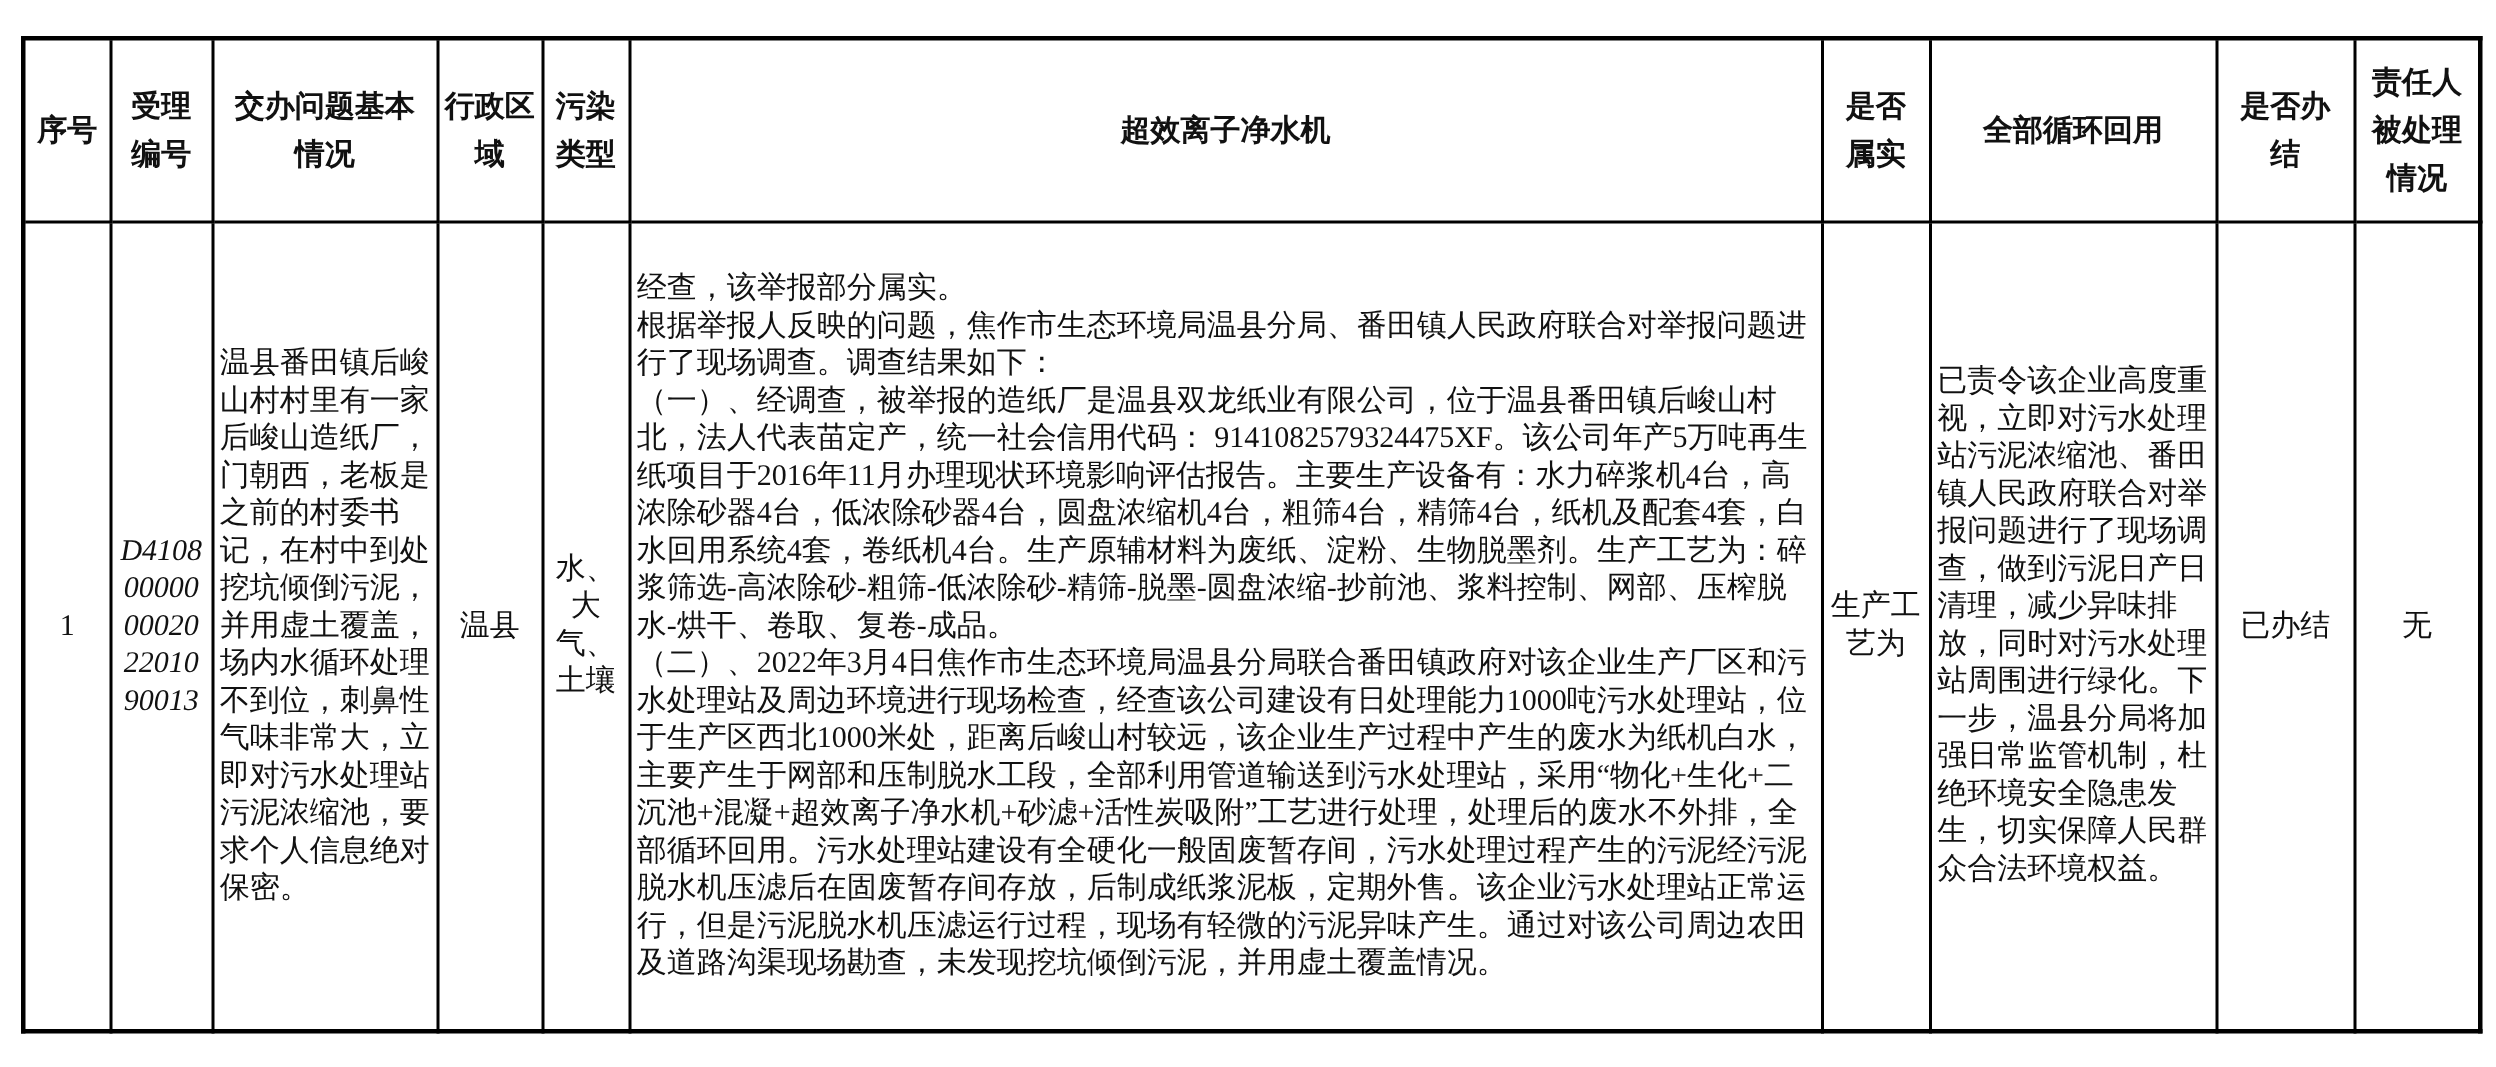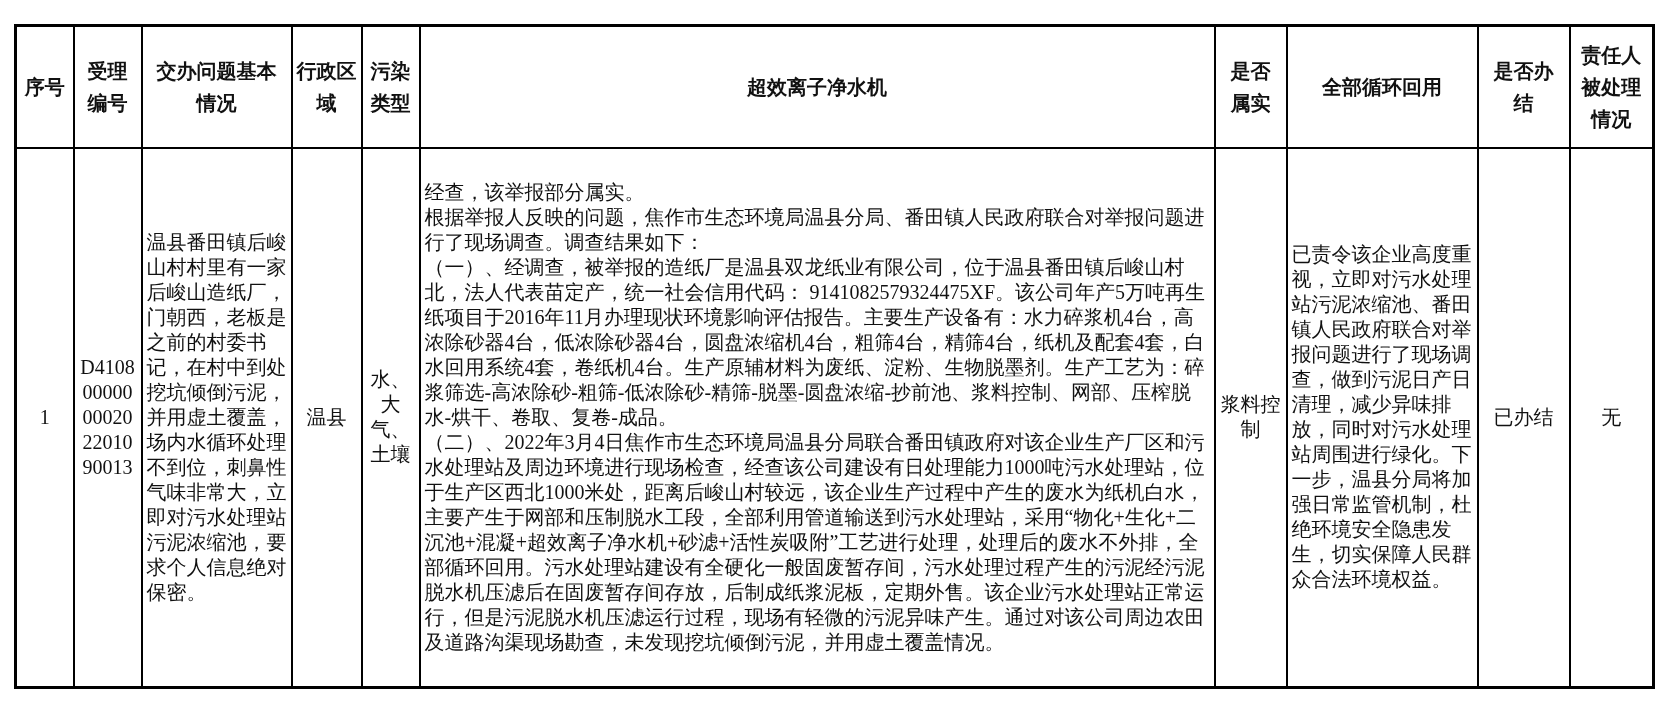--- a/index.html
+++ b/index.html
@@ -39,21 +39,21 @@
     font-weight: bold;
     text-align: center;
     line-height: 32px;
     height: 122px;
   }
   table.report td {
     line-height: 25px;
   }
   .c-center { text-align: center; }
   .c-left   { text-align: left; }
-  .break-all { word-break: break-all; }
+  .break-all { word-break: break-all; font-style: italic; }
   .pad-wide { padding: 4px 8px; }
   .col-xh  { width: 58px; }
   .col-slb { width: 68px; }
   .col-jb  { width: 150px; }
   .col-xz  { width: 70px; }
   .col-wr  { width: 58px; }
   .col-dc  { width: 795px; }
   .col-ss  { width: 72px; }
   .col-cl  { width: 191px; }
   .col-bj  { width: 92px; }
@@ -102,20 +102,20 @@
       <tr>
         <td class="c-center">1</td>
         <td class="c-center break-all">D410800000000202201090013</td>
         <td class="c-left">温县番田镇后峻山村村里有一家后峻山造纸厂，门朝西，老板是之前的村委书记，在村中到处挖坑倾倒污泥，并用虚土覆盖，场内水循环处理不到位，刺鼻性气味非常大，立即对污水处理站污泥浓缩池，要求个人信息绝对保密。</td>
         <td class="c-center">温县</td>
         <td class="c-center">水、大气、土壤</td>
         <td class="c-left pad-wide">经查，该举报部分属实。
 根据举报人反映的问题，焦作市生态环境局温县分局、番田镇人民政府联合对举报问题进行了现场调查。调查结果如下：
 （一）、经调查，被举报的造纸厂是温县双龙纸业有限公司，位于温县番田镇后峻山村北，法人代表苗定产，统一社会信用代码： 9141082579324475XF。该公司年产5万吨再生纸项目于2016年11月办理现状环境影响评估报告。主要生产设备有：水力碎浆机4台，高浓除砂器4台，低浓除砂器4台，圆盘浓缩机4台，粗筛4台，精筛4台，纸机及配套4套，白水回用系统4套，卷纸机4台。生产原辅材料为废纸、淀粉、生物脱墨剂。生产工艺为：碎浆筛选-高浓除砂-粗筛-低浓除砂-精筛-脱墨-圆盘浓缩-抄前池、浆料控制、网部、压榨脱水-烘干、卷取、复卷-成品。
 （二）、2022年3月4日焦作市生态环境局温县分局联合番田镇政府对该企业生产厂区和污水处理站及周边环境进行现场检查，经查该公司建设有日处理能力1000吨污水处理站，位于生产区西北1000米处，距离后峻山村较远，该企业生产过程中产生的废水为纸机白水，主要产生于网部和压制脱水工段，全部利用管道输送到污水处理站，采用“物化+生化+二沉池+混凝+超效离子净水机+砂滤+活性炭吸附”工艺进行处理，处理后的废水不外排，全部循环回用。污水处理站建设有全硬化一般固废暂存间，污水处理过程产生的污泥经污泥脱水机压滤后在固废暂存间存放，后制成纸浆泥板，定期外售。该企业污水处理站正常运行，但是污泥脱水机压滤运行过程，现场有轻微的污泥异味产生。通过对该公司周边农田及道路沟渠现场勘查，未发现挖坑倾倒污泥，并用虚土覆盖情况。</td>
-        <td class="c-center">浆料控制</td>
+        <td class="c-center">生产工艺为</td>
         <td class="c-left">已责令该企业高度重视，立即对污水处理站污泥浓缩池、番田镇人民政府联合对举报问题进行了现场调查，做到污泥日产日清理，减少异味排放，同时对污水处理站周围进行绿化。下一步，温县分局将加强日常监管机制，杜绝环境安全隐患发生，切实保障人民群众合法环境权益。</td>
         <td class="c-center">已办结</td>
         <td class="c-center">无</td>
       </tr>
     </tbody>
   </table>
 </div>
 
 </body></html>

